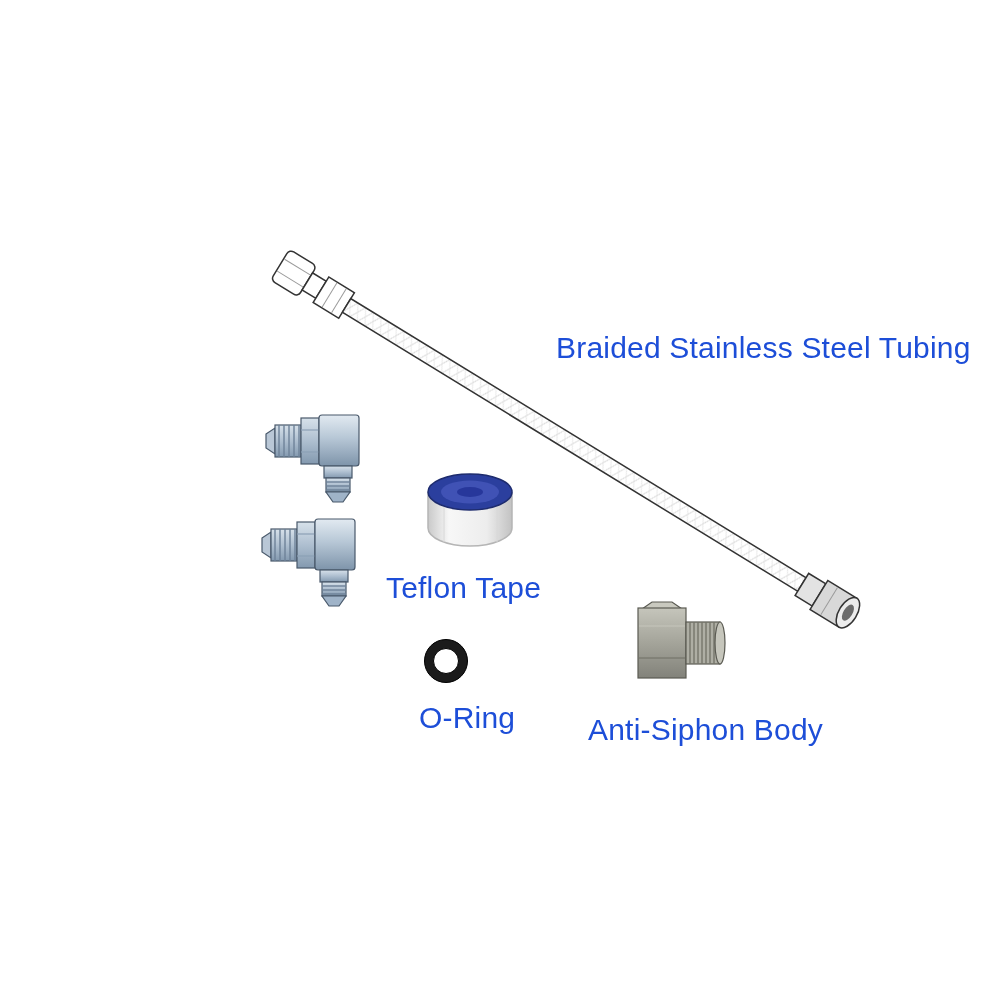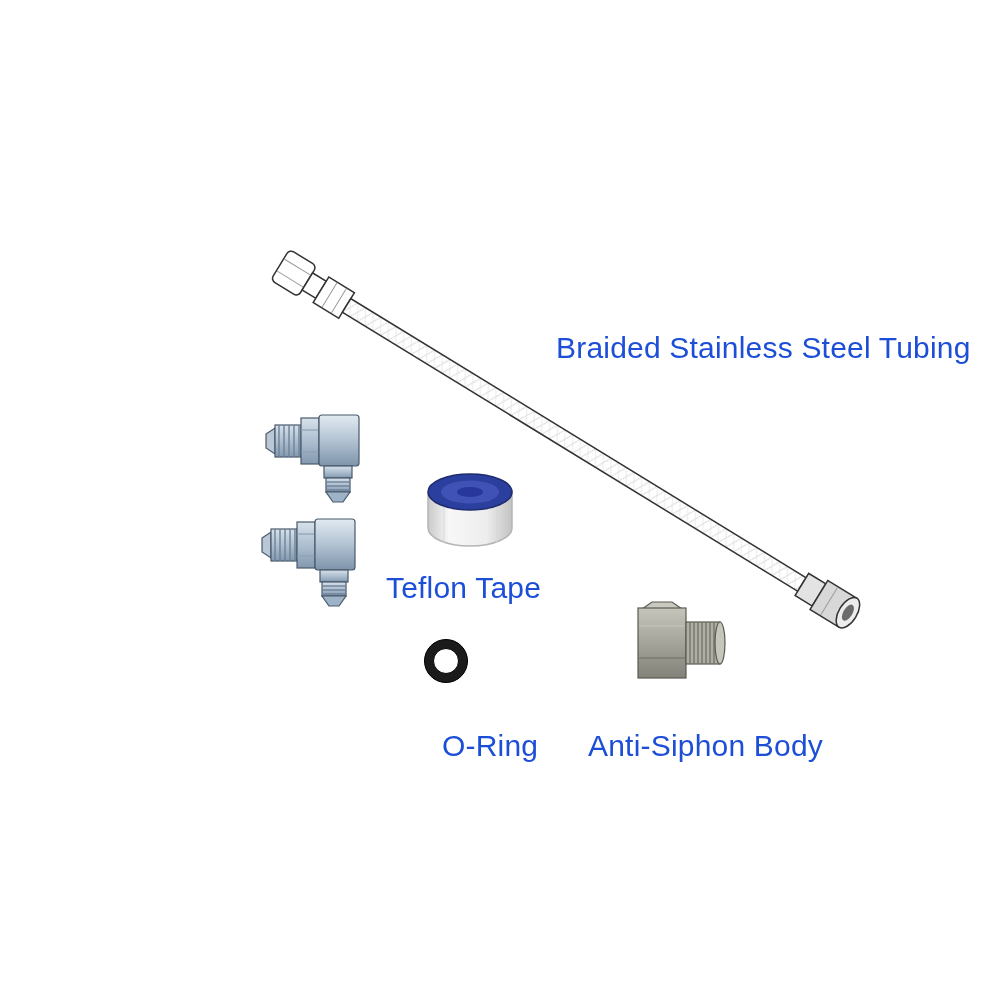--- a/index.html
+++ b/index.html
@@ -149,17 +149,17 @@
     </g>
   </svg>
 
   <div class="label" style="left:556px; top:326px;">Braided Stainless Steel Tubing</div>
 
   <div class="label" style="left:6px; top:450px;">
   </div>
 
   <div class="label" style="left:386px; top:566px;">Teflon Tape</div>
 
-  <div class="label" style="left:419px; top:724px;margin-left:23px;">O-Ring</div>
+  <div class="label" style="left:419px; top:696px;">O-Ring</div>
 
-  <div class="label" style="left:588px; top:708px;margin-top:16px;">Anti-Siphon Body</div>
+  <div class="label" style="left:588px; top:708px;">Anti-Siphon Body</div>
 
 </div>
 
 </body></html>

